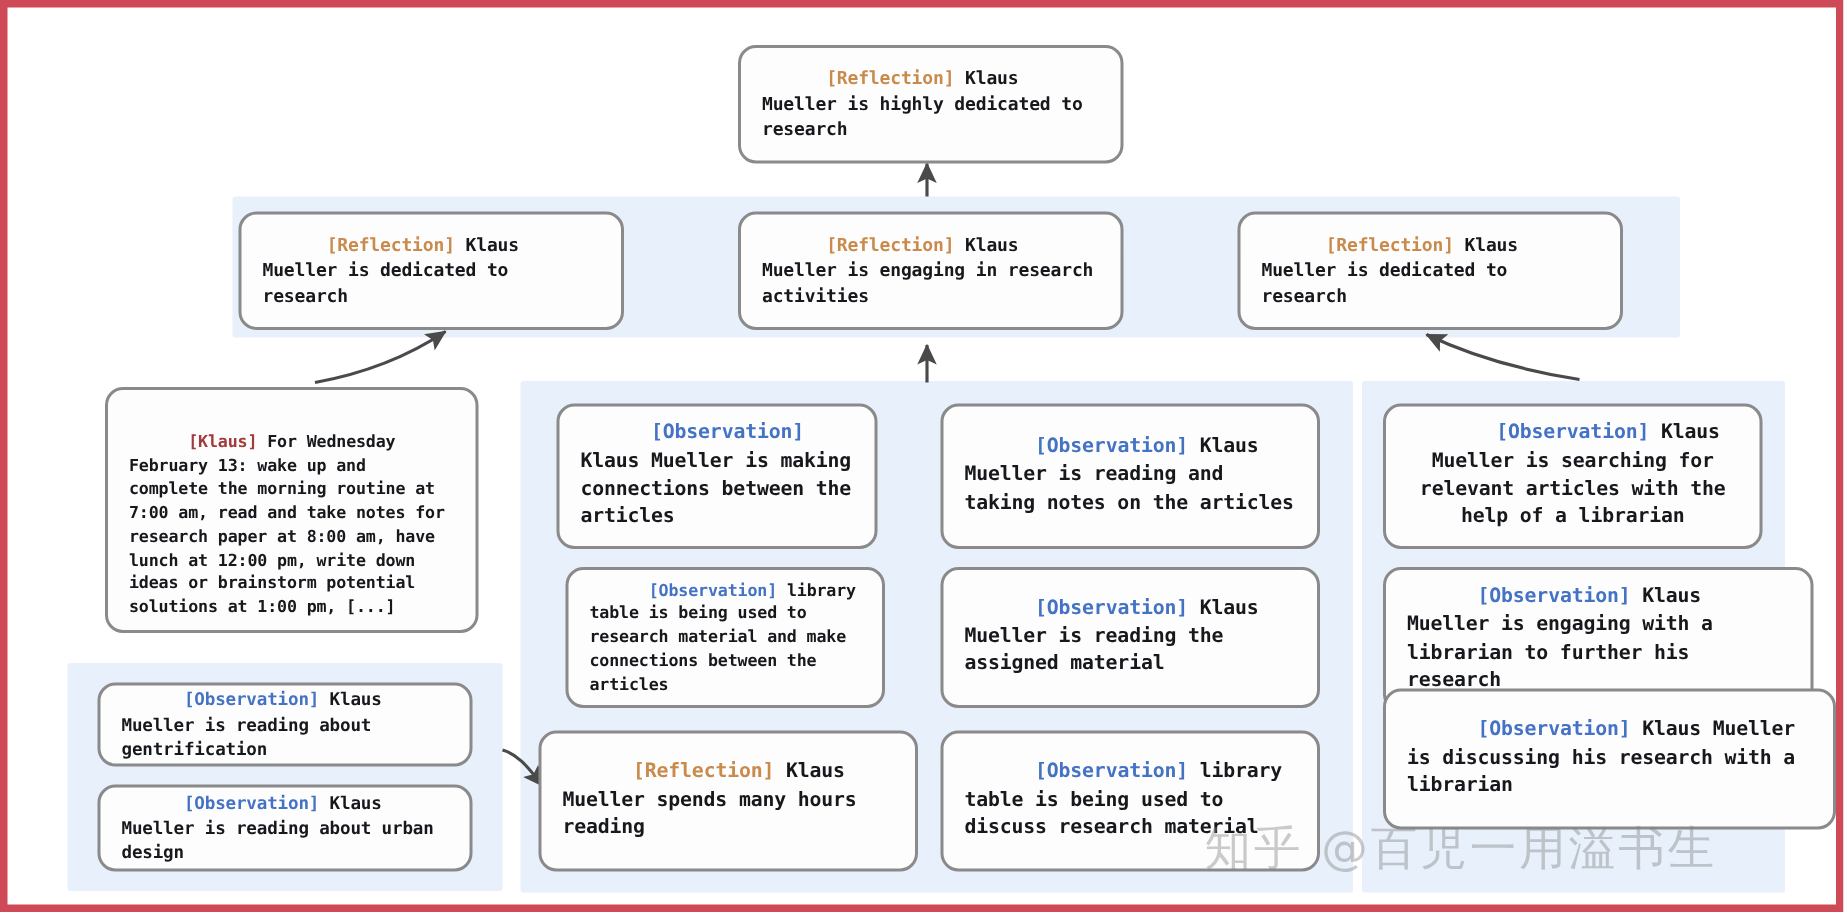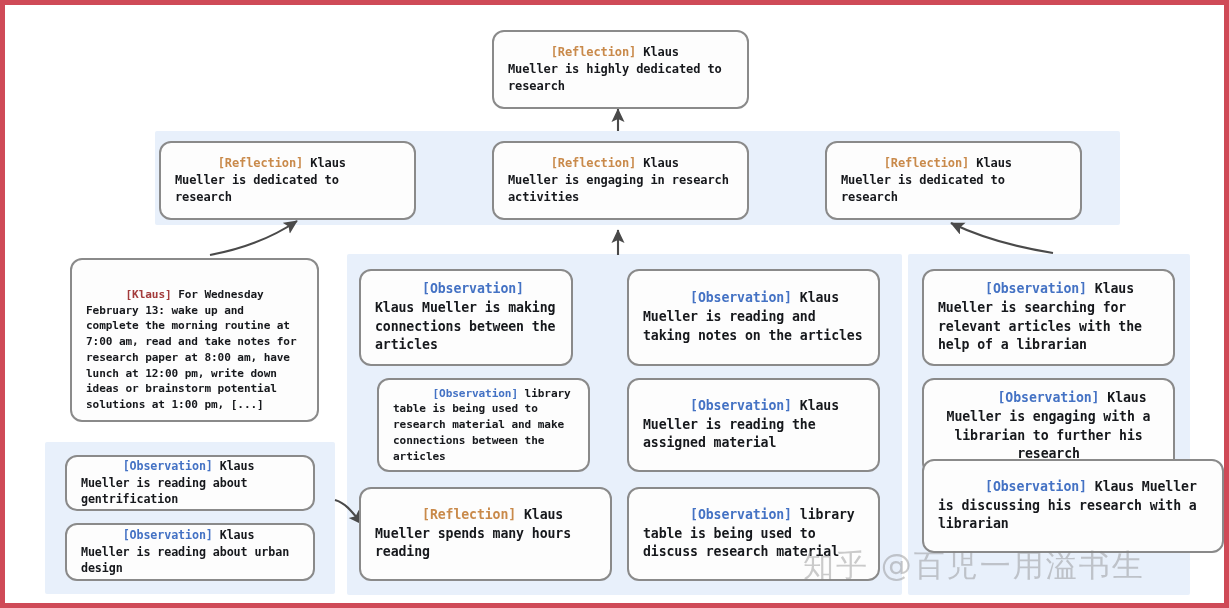--- a/index.html
+++ b/index.html
@@ -135,21 +135,21 @@
       <span class="tag-observation">[Observation]</span><span> Klaus Mueller is reading about urban design</span>
     </div>
   </div>
 
   <div class="node" style="left:60px; top:450px; width:250px; height:56px;">
     <div class="txt f12">
       <span class="tag-observation">[Observation]</span><span> Klaus Mueller is reading about gentrification</span>
     </div>
   </div>
 
-  <div class="node" style="left:354px; top:264px; width:214px; height:97px;">
+  <div class="node" style="left:366px; top:264px; width:214px; height:97px;">
     <div class="txt f13">
       <span class="tag-observation">[Observation]</span><span> Klaus Mueller is making connections between the articles</span>
     </div>
   </div>
 
   <div class="node" style="left:372px; top:373px; width:213px; height:94px;">
     <div class="txt f11">
       <span class="tag-observation">[Observation]</span><span> library table is being used to research material and make connections between the articles</span>
     </div>
   </div>
@@ -171,27 +171,27 @@
       <span class="tag-observation">[Observation]</span><span> Klaus Mueller is reading the assigned material</span>
     </div>
   </div>
 
   <div class="node" style="left:622px; top:482px; width:253px; height:94px;">
     <div class="txt f13">
       <span class="tag-observation">[Observation]</span><span> library table is being used to discuss research material</span>
     </div>
   </div>
 
-  <div class="node" style="left:917px; top:264px; width:253px; height:97px;">
+  <div class="node" style="left:917px; top:264px; width:253px; height:97px;text-align:center;">
     <div class="txt f13">
       <span class="tag-observation">[Observation]</span><span> Klaus Mueller is searching for relevant articles with the help of a librarian</span>
     </div>
   </div>
 
-  <div class="node" style="left:917px; top:373px; width:253px; height:97px;text-align:center;">
+  <div class="node" style="left:917px; top:373px; width:287px; height:97px;">
     <div class="txt f13">
       <span class="tag-observation">[Observation]</span><span> Klaus Mueller is engaging with a librarian to further his research</span>
     </div>
   </div>
 
   <div class="node" style="left:917px; top:454px; width:302px; height:94px;">
     <div class="txt f13">
       <span class="tag-observation">[Observation]</span><span> Klaus Mueller is discussing his research with a librarian</span>
     </div>
   </div>

